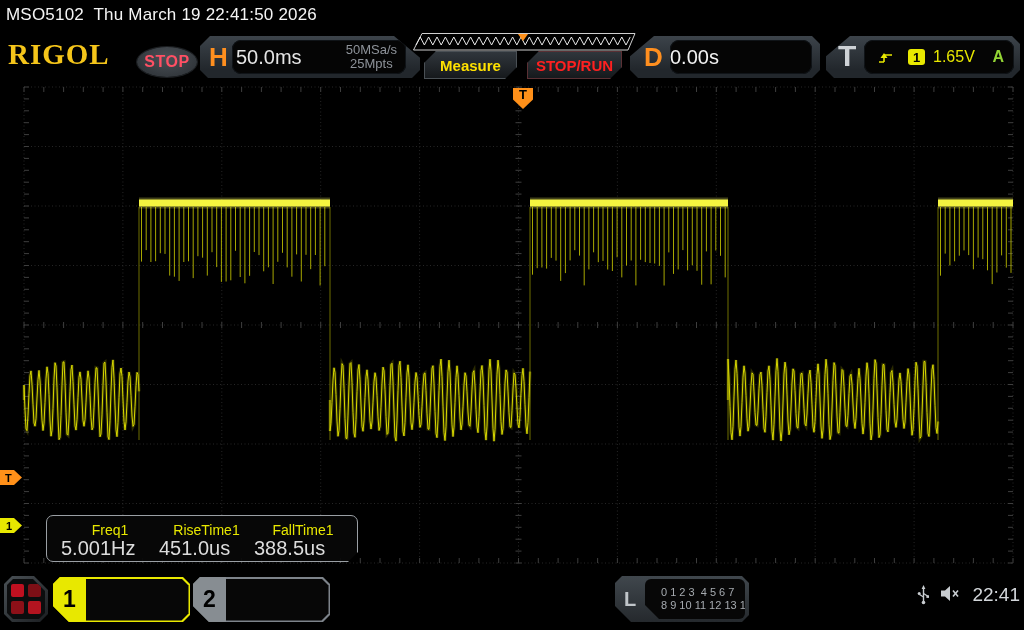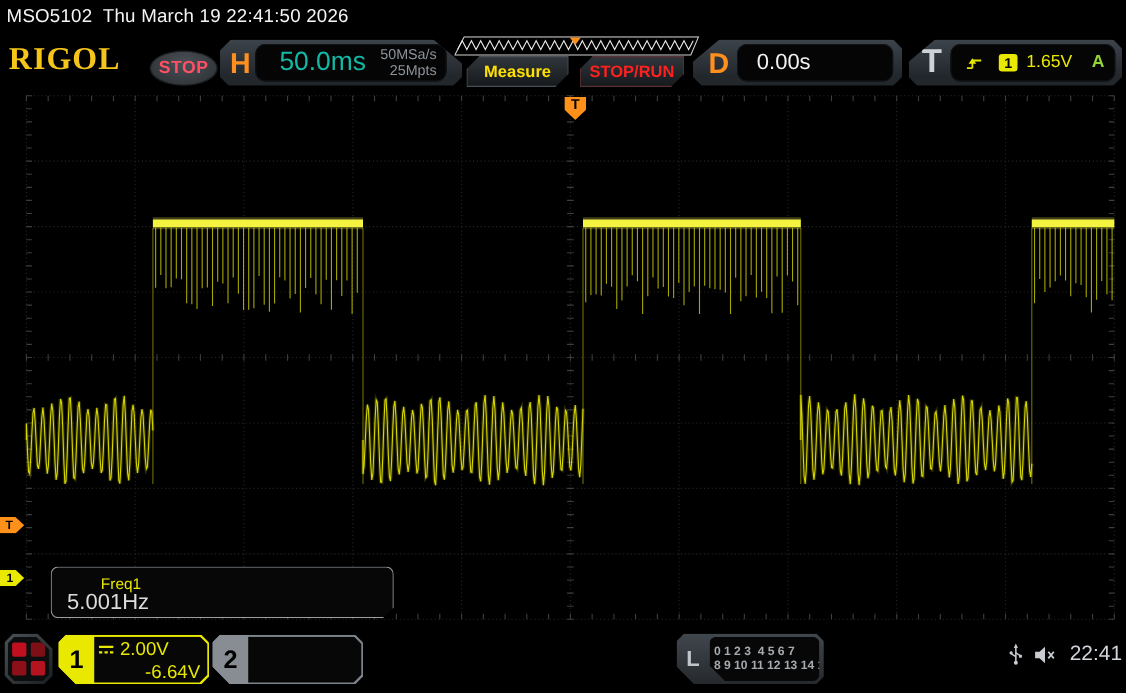--- a/index.html
+++ b/index.html
@@ -41,23 +41,23 @@
     clip-path:polygon(0 10px,10px 0,calc(100% - 26px) 0,100% 52%,100% calc(100% - 8px),calc(100% - 8px) 100%,8px 100%,0 calc(100% - 8px)); }
   #h-block .panel { left:32px; right:14px; }
   #d-block { left:630px; width:190px;
     clip-path:polygon(0 48%,24px 0,calc(100% - 8px) 0,100% 8px,100% calc(100% - 8px),calc(100% - 8px) 100%,8px 100%,0 calc(100% - 8px)); }
   #d-block .big-letter { left:14px; }
   #d-block .panel { left:40px; right:8px; }
   #t-block { left:826px; width:194px;
     clip-path:polygon(0 48%,24px 0,calc(100% - 8px) 0,100% 8px,100% calc(100% - 8px),calc(100% - 8px) 100%,8px 100%,0 calc(100% - 8px)); }
   #t-block .big-letter { left:12px; top:3px; font-size:30px; color:#ced2d6; }
   #t-block .panel { left:38px; right:6px; }
-  .timebase-val { color:#14b8a6; font-size:24px; margin-left:22px; flex:0 0 auto; }
-  .rates { margin-left:auto; margin-right:9px; text-align:right; color:#8e939a; font-size:13px; line-height:14px; }
-  .delay-val { color:#f2f2f2; font-size:20px; margin-left:18px; }
+  .timebase-val { color:#e5e5e5; font-size:20px; margin-left:4px; flex:0 0 auto; }
+  .rates { margin-left:auto; margin-right:9px; text-align:center; color:#8e939a; font-size:13px; line-height:14px; }
+  .delay-val { color:#f2f2f2; font-size:20px; }
   .trig-panel-content { display:flex; align-items:center; width:100%; padding:0 10px 0 14px; }
   .trig-slope { width:16px; height:15px; flex:0 0 auto; }
   .trig-badge {
     width:17px; height:16px; background:#e8e800; color:#000; border-radius:3px;
     font-size:13px; font-weight:bold; display:flex; align-items:center; justify-content:center;
     margin-left:14px;
   }
   .trig-level { color:#e8e800; font-size:16px; margin-left:8px; }
   .trig-sweep { margin-left:auto; color:#93d435; font-size:16px; font-weight:bold; }
   .hdr-btn {
@@ -135,23 +135,23 @@
   #ch2-block .ch-tab { background:#878d92; } #ch2-block .ch-vals { color:#b9bec3; }
   .coupling-icon { display:inline-block; }
   .la-block { position:absolute; left:615px; top:576px; width:134px; height:46px;
     background:linear-gradient(#40474d,#25292d);
     clip-path:polygon(0 7px,7px 0,calc(100% - 7px) 0,100% 7px,100% calc(100% - 7px),calc(100% - 7px) 100%,16px 100%,0 calc(100% - 16px));
     cursor:pointer; }
   .la-tab { position:absolute; left:0; top:0; bottom:0; width:30px; display:flex;
     align-items:center; justify-content:center; color:#c0c5c9; font-size:20px; font-weight:bold; }
   .la-panel { position:absolute; left:30px; right:4px; top:3px; bottom:3px; background:#070707;
     border-radius:6px; color:#a6abb0; font-size:11px; line-height:13px; white-space:pre;
-    display:flex; flex-direction:column; justify-content:center; padding-left:4px;
-    clip-path:polygon(0 0,100% 0,100% 100%,14px 100%,0 calc(100% - 14px));font-weight:bold; }
-  .sys-icons { position:absolute; right:4px; top:584px; display:flex; align-items:center; gap:8px; }
+    display:flex; flex-direction:column; justify-content:center; padding-left:16px;
+    clip-path:polygon(0 0,100% 0,100% 100%,14px 100%,0 calc(100% - 14px)); }
+  .sys-icons { position:absolute; right:4px; top:584px; display:flex; gap:8px; }
   .clock { color:#d2d6da; font-size:19px; }
 </style>
 </head>
 <body>
 
 <div class="screen">
 
   <div class="top-title">MSO5102  Thu March 19 22:41:50 2026</div>
 
   <div class="logo">RIGOL</div>
@@ -227,45 +227,43 @@
   </div>
   <div class="marker" id="ch1-ground-marker">
     <span>1</span>
   </div>
 
   <div class="meas-box">
     <div class="meas-col">
       <div class="meas-label">Freq1</div>
       <div class="meas-value">5.001Hz</div>
     </div>
+    <div class="meas-col">
+      <div class="meas-label">RiseTime1</div>
+      <div class="meas-value">451.0us</div>
+    </div>
+    <div class="meas-col">
+      <div class="meas-label">FallTime1</div>
+      <div class="meas-value">388.5us</div>
+    </div>
   </div>
 
   <div class="quick-icon">
     <div class="inner">
       <div class="sq sq1"></div>
       <div class="sq sq2"></div>
       <div class="sq sq3"></div>
       <div class="sq sq4"></div>
     </div>
   </div>
 
   <div class="ch-block" id="ch1-block">
     <div class="ch-shape"></div>
     <div class="ch-inner"></div>
     <div class="ch-tab">1</div>
-    <div class="ch-vals">
-      <div class="ch-scale-row">
-        <svg class="coupling-icon" width="15" height="11" viewBox="0 0 15 11">
-          <line x1="1" y1="3" x2="14" y2="3" stroke="#e8e800" stroke-width="2"></line>
-          <line x1="1" y1="8" x2="14" y2="8" stroke="#e8e800" stroke-width="2" stroke-dasharray="3 2"></line>
-        </svg>
-        <span>2.00V</span>
-      </div>
-      <div class="ch-offset">-6.64V</div>
-    </div>
   </div>
 
   <div class="ch-block" id="ch2-block">
     <div class="ch-shape"></div>
     <div class="ch-inner"></div>
     <div class="ch-tab">2</div>
   </div>
 
   <div class="la-block">
     <div class="la-tab">L</div>

